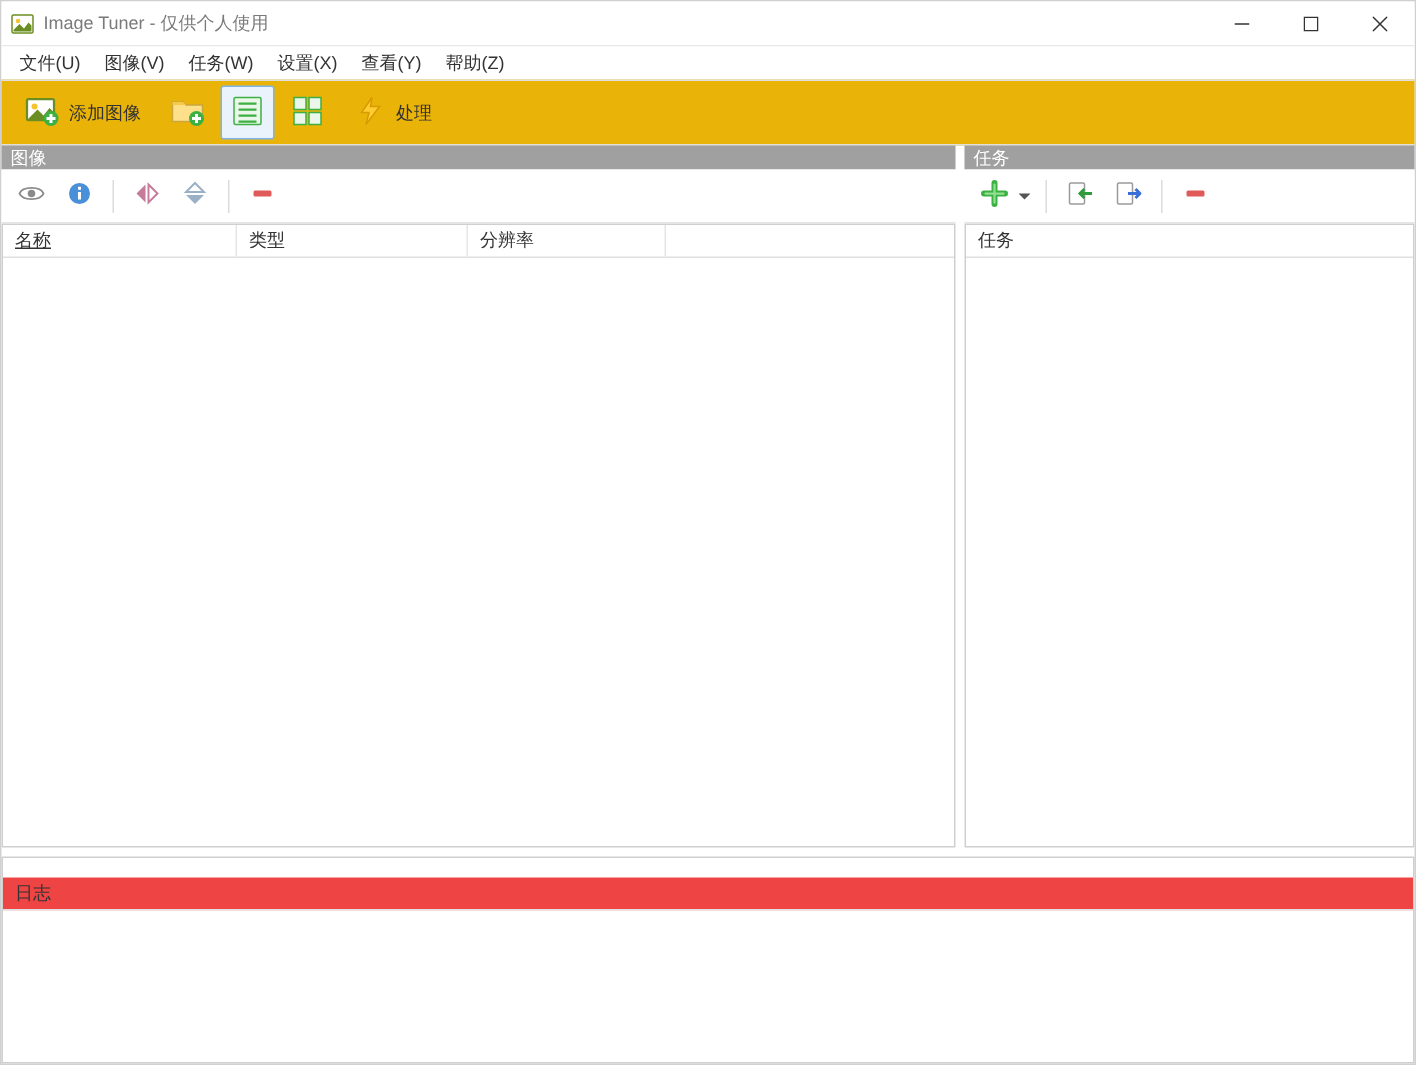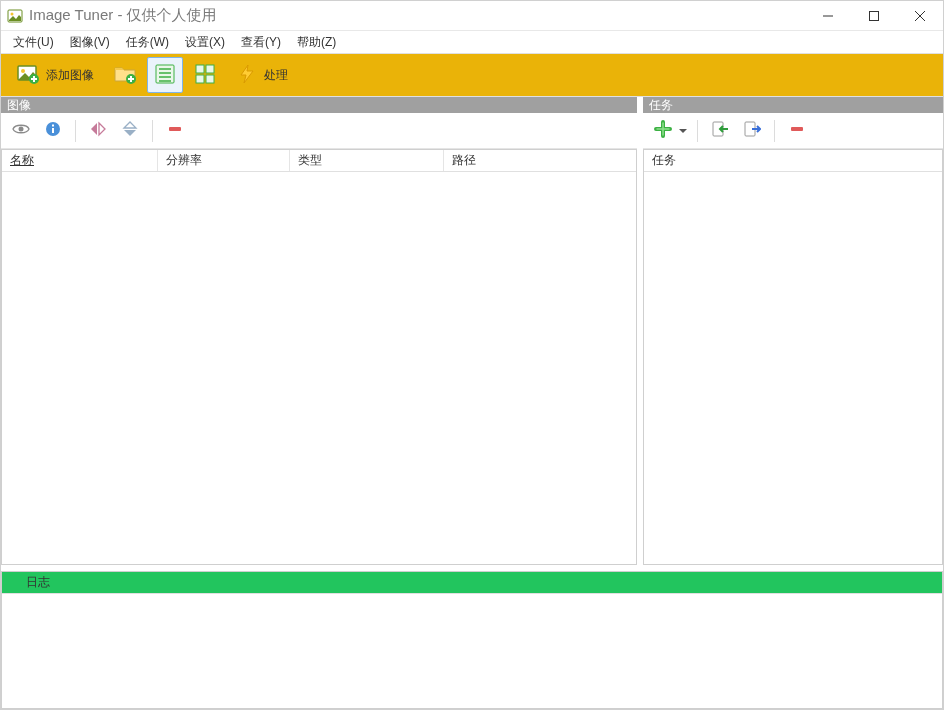--- a/index.html
+++ b/index.html
@@ -1,21 +1,21 @@
 <!DOCTYPE html>
 <html><head>
 <meta charset="utf-8">
 <style>
   * { box-sizing: border-box; margin: 0; padding: 0; }
   html, body { width: 944px; height: 710px; font-family: "Microsoft YaHei", "Segoe UI", Tahoma, sans-serif; font-size: 12px; color: #333; background: #fff; overflow: hidden; }
   .window { width: 944px; height: 710px; display: flex; flex-direction: column; border: 1px solid #d0d0d0; background: #fff; }
   
   .titlebar { height: 30px; display: flex; align-items: center; background: #fff; border-bottom: 1px solid #e8e8e8; padding-left: 6px; }
   .titlebar .app-icon { width: 16px; height: 16px; margin-right: 6px; }
-  .titlebar .title { color: #7a7a7a; font-size: 15px; flex: 0 0 auto; }
+  .titlebar .title { color: #7a7a7a; font-size: 12px; flex: 0 0 auto; }
   .titlebar .spacer { flex: 1; }
   .sysbtn { width: 46px; height: 30px; display: flex; align-items: center; justify-content: center; color: #555; }
   .sysbtn svg { pointer-events: none; }
   
   .menubar { height: 22px; display: flex; align-items: center; padding: 0 4px; background: #fff; }
   .menuitem { padding: 4px 8px; color: #333; }
   
   .toolbar { height: 44px; display: flex; align-items: center; padding: 2px 6px; border-top: 1px solid #e0e0e0; border-bottom: 1px solid #e0e0e0; background: #eab308; gap: 4px; }
   .tbtn { height: 36px; display: flex; align-items: center; padding: 0 8px; border: 1px solid transparent; border-radius: 2px; gap: 6px; }
   .tbtn.iconic { width: 36px; justify-content: center; padding: 0; }
@@ -42,21 +42,21 @@
   .listhdr { height: 22px; display: flex; border-bottom: 1px solid #e0e0e0; background: #fff; }
   .colhdr { display: flex; align-items: center; padding: 0 8px; border-right: 1px solid #e5e5e5; color: #333; font-size: 12px; }
   .colhdr.name { width: 156px; text-decoration: underline; }
   .colhdr.res  { width: 132px; }
   .colhdr.type { width: 154px; }
   .colhdr.path { flex: 1; border-right: none; }
   .listbody { flex: 1; }
   .tasks-listhdr { height: 22px; display: flex; align-items: center; padding: 0 8px; border-bottom: 1px solid #e0e0e0; }
   
   .logpane { height: 138px; border: 1px solid #cfcfcf; margin-top: 6px; display: flex; flex-direction: column; }
-  .loghdr { height: 22px; display: flex; align-items: center; padding: 0 24px; border-bottom: 1px solid #e0e0e0; background: #22c55e; }
+  .loghdr { height: 22px; display: flex; align-items: center; padding: 0 8px; border-bottom: 1px solid #e0e0e0; background: #ef4444; margin-top: 13px; }
   .logbody { flex: 1; background: #fff; }
 </style>
 </head>
 <body>
 
 <div class="window">
 
   <div class="titlebar">
     <span class="app-icon">
       <svg width="16" height="16" viewBox="0 0 16 16">
@@ -236,23 +236,22 @@
           </svg>
         </span>
       </div>
     </div>
   </div>
 
   <div class="content-row">
     <div class="pane left">
       <div class="listhdr">
         <div class="colhdr name">名称</div>
+        <div class="colhdr type">类型</div>
         <div class="colhdr res">分辨率</div>
-        <div class="colhdr type">类型</div>
-        <div class="colhdr path">路径</div>
       </div>
       <div class="listbody"></div>
     </div>
     <div class="pane right">
       <div class="tasks-listhdr">任务</div>
       <div class="listbody"></div>
     </div>
   </div>
 
   <div class="logpane">

